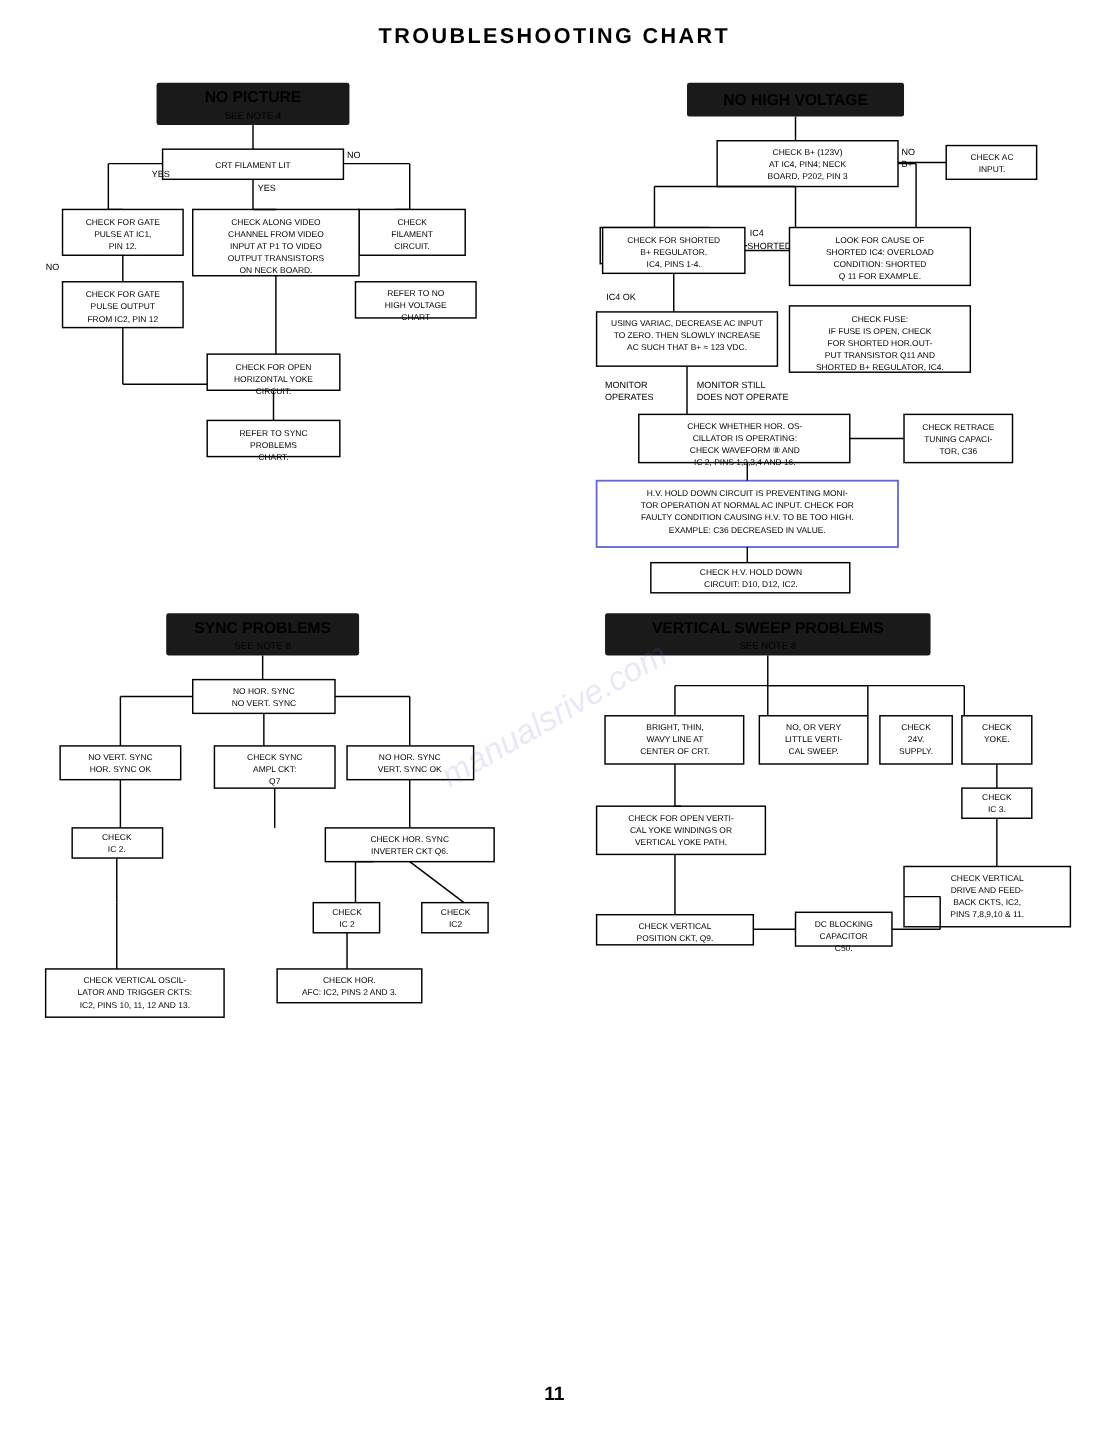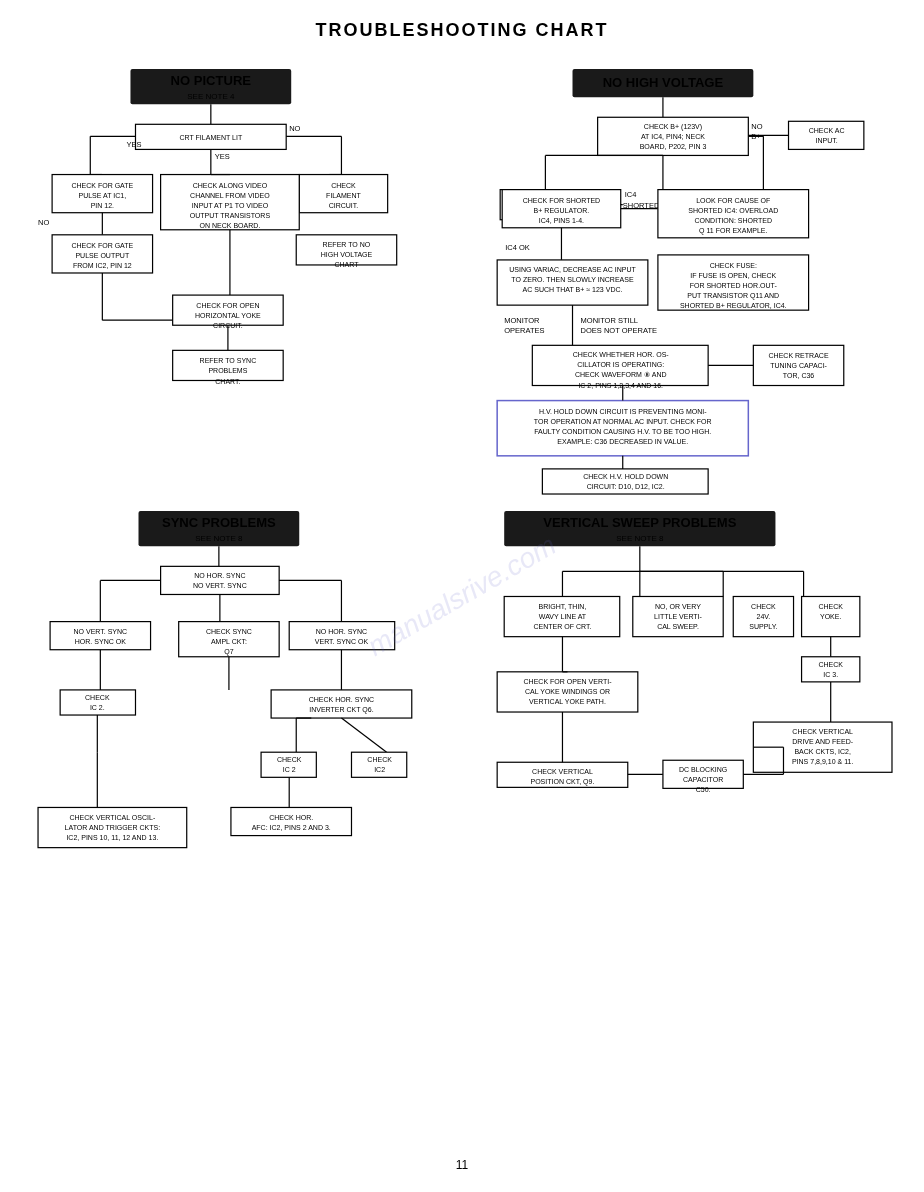--- a/index.html
+++ b/index.html
@@ -30,26 +30,27 @@
       position: relative;
       width: 100%;
       text-align: center;
     }
     
     .flowchart-svg {
       width: 100%;
     }
     .page-number {
       text-align: center;
-      font-size: 12px;
+      font-size: 16px;
       margin-top: 10px;
       position: absolute;
       bottom: 20px;
       left: 0;
       right: 0;
+      font-weight: bold;
     }
     .watermark {
       position: absolute;
       top: 50%;
       left: 50%;
       transform: translate(-50%, -50%) rotate(-30deg);
       font-size: 28px;
       color: rgba(100, 100, 200, 0.15);
       pointer-events: none;
       white-space: nowrap;

